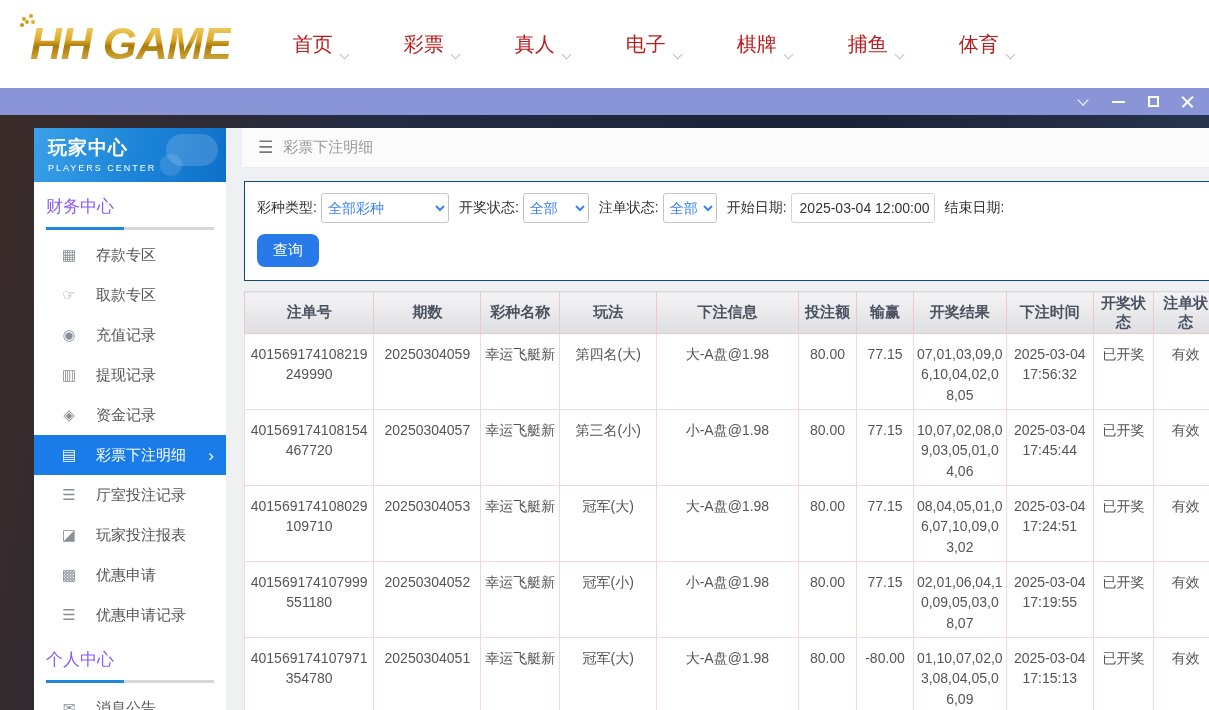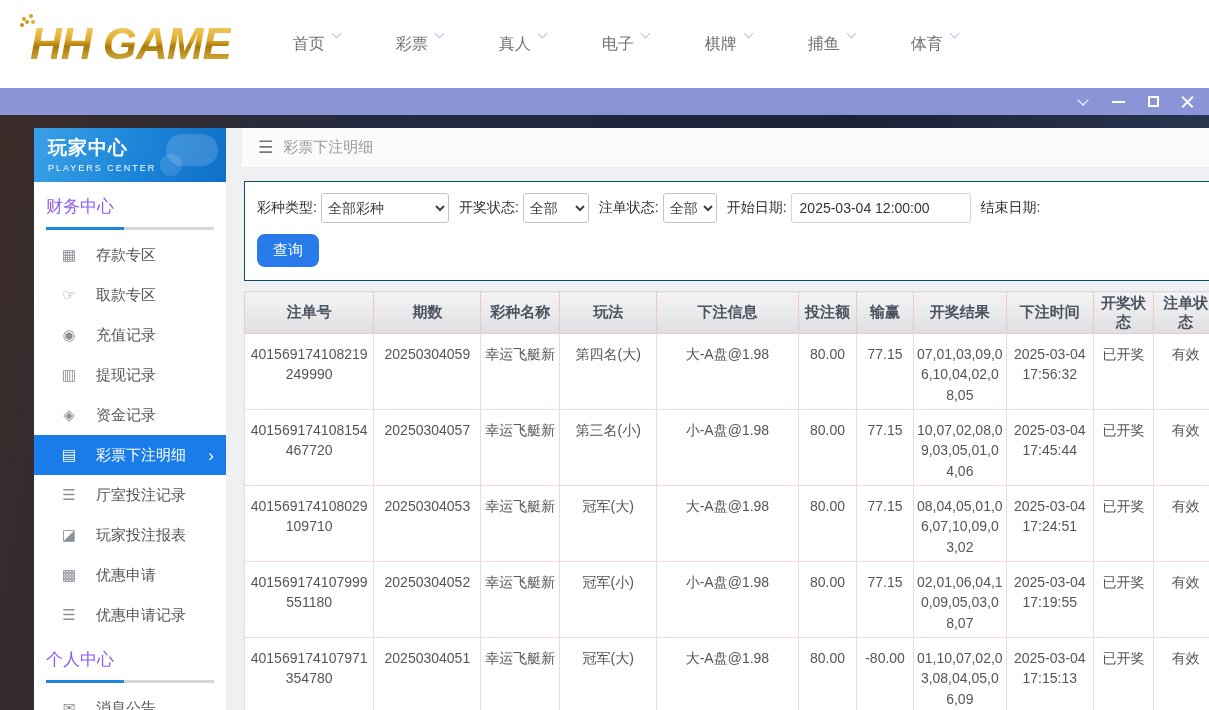--- a/index.html
+++ b/index.html
@@ -8,21 +8,21 @@
 
   
   .topbar { height:88px; background:#fff; display:flex; align-items:center; padding:0 20px; }
   .logo { font-size:44px; font-weight:bold; font-style:italic; letter-spacing:-1px;
           background:linear-gradient(180deg,#f7e083 0%,#dcا 0%,#dfa92a 42%,#a97a0a 55%,#eec75a 100%);
           background:linear-gradient(180deg,#f7e083 0%,#dfa92a 42%,#a97a0a 55%,#eec75a 100%);
           -webkit-background-clip:text; background-clip:text; color:transparent; position:relative; padding-left:10px; cursor:pointer; }
   .logo::before { content:""; position:absolute; left:2px; top:-2px; width:4px; height:4px; border-radius:50%;
           background:#d8a21e; box-shadow:7px -3px 0 #d8a21e,-2px 6px 0 #c89018,9px 3px 0 #e0b030,3px 3px 0 #d0a020; }
   .main-nav { display:flex; gap:56px; margin-left:62px; align-items:center; }
-  .nav-item { display:flex; align-items:flex-start; gap:8px; font-size:16px; color:#737373; cursor:pointer; white-space:nowrap; }
+  .nav-item { display:flex; align-items:flex-end; gap:8px; font-size:20px; color:#b91c1c; cursor:pointer; white-space:nowrap; }
   .chev { width:7px; height:7px; border-right:1.6px solid #b6bfe6; border-bottom:1.6px solid #b6bfe6;
           transform:rotate(45deg); margin-top:-4px; }
 
   
   .titlebar { height:27px; background:#8a95d8; display:flex; align-items:center; justify-content:flex-end; gap:21px; padding-right:14px; }
   .tb-btn { cursor:pointer; display:flex; align-items:center; justify-content:center; width:14px; height:14px; }
   .tb-chev { width:8px; height:8px; border-right:1.5px solid #fff; border-bottom:1.5px solid #fff; transform:rotate(45deg); margin-top:-3px; }
   .tb-min { width:13px; height:2px; background:#fff; }
   .tb-max { width:11px; height:11px; border:2px solid #fff; }
   .tb-close { position:relative; }
@@ -53,25 +53,25 @@
 
   
   .main { flex:1; margin-left:16px; background:#eef0f1; display:flex; flex-direction:column; overflow:hidden; }
   .breadcrumb { height:40px; background:#fbfbfc; border-bottom:1px solid #ececec; display:flex; align-items:center; gap:10px; padding-left:16px; color:#999; font-size:15px; flex-shrink:0; }
   .bc-icon { color:#777; font-size:17px; }
 
   .filter-card { background:#fff; border:1px solid #0c4a6e; margin:13px 3px 0 2px; padding:11px 0 13px 12px; flex-shrink:0; }
   .filter-row { display:flex; align-items:center; font-size:14px; color:#333; }
   .f-label { margin:0 4px 0 10px; white-space:nowrap; }
   .f-label:first-child { margin-left:0; }
-  .filter-row select { height:30px; border:1px solid #c4c4c4; border-radius:3px; background:#fff; font-size:14px; color:#404040; padding:0 2px; font-family:inherit; }
+  .filter-row select { height:30px; border:1px solid #c4c4c4; border-radius:3px; background:#fff; font-size:14px; color:#3b82f6; padding:0 2px; font-family:inherit; }
   .sel-lottery { width:128px; }
   .sel-draw { width:66px; }
   .sel-bet { width:54px; }
-  .filter-row input { height:30px; width:180px; border:1px solid #d4d4d4; border-radius:3px; font-size:14px; color:#333; padding-left:8px; font-family:inherit; }
+  .filter-row input { height:30px; width:144px; border:1px solid #d4d4d4; border-radius:3px; font-size:14px; color:#333; padding-left:8px; font-family:inherit; }
   .query-btn { margin-top:11px; background:#2879e9; color:#fff; border:none; border-radius:8px; font-size:15px; padding:7px 16px; cursor:pointer; font-family:inherit; }
 
   .table-wrap { margin:10px 3px 0 2px; background:#fff; }
   table { width:100%; border-collapse:collapse; table-layout:fixed; font-size:14px; color:#555; }
   th { background:linear-gradient(180deg,#f4f4f6,#dfdfe3); color:#4a5260; font-weight:bold; font-size:15px; height:42px;
        border:1px solid #ecc8c8; border-top:1px solid #d9d9db; padding:0 2px; }
   td { border:1px solid #f2d8d8; height:76px; vertical-align:top; padding:10px 3px 0 3px; text-align:center; word-break:break-all; line-height:1.45; background:#fff; }
   td:nth-child(9) { word-break:normal; }
   .c0{width:128px}.c1{width:106px}.c2{width:78px}.c3{width:96px}.c4{width:140px}.c5{width:58px}
   .c6{width:56px}.c7{width:92px}.c8{width:86px}.c9{width:60px}.c10{width:63px}

